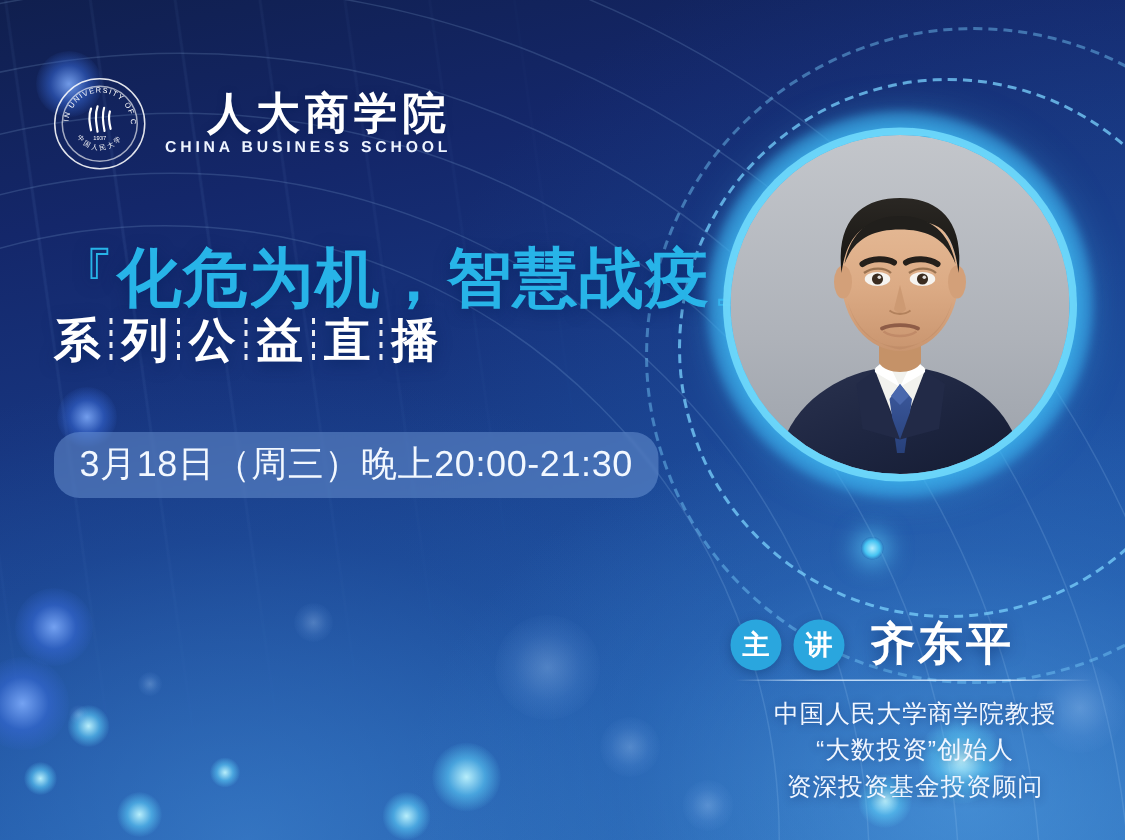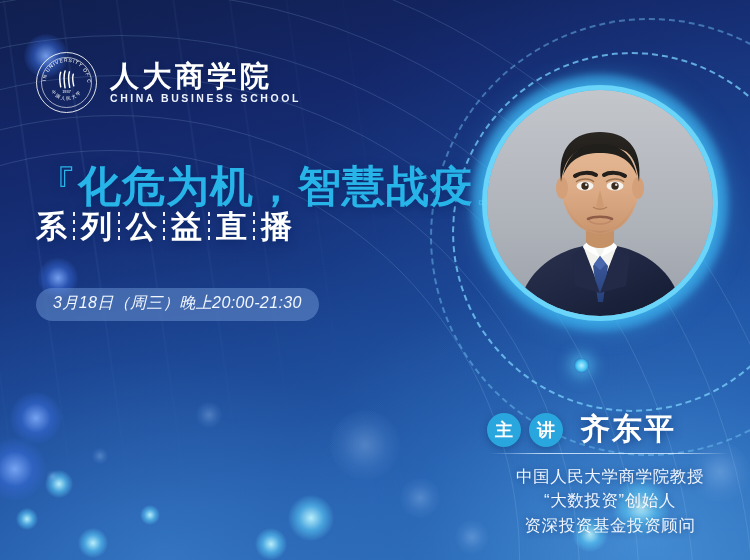--- a/index.html
+++ b/index.html
@@ -94,21 +94,21 @@
     width:61px; height:61px; border-radius:50%;
     border:1.4px solid rgba(255,255,255,.88);
     position:relative; flex:none;
     display:flex; align-items:center; justify-content:center;
   }
   .seal:after{
     content:""; position:absolute; inset:4px;
     border:1px solid rgba(255,255,255,.62); border-radius:50%;
   }
   .seal svg{ position:absolute; inset:0; }
-  .logo-text{ display:flex; flex-direction:column; gap:2px; }
+  .logo-text{ display:flex; flex-direction:column; gap:2px;align-items:flex-end; }
   .logo-cn{
     color:#fff; font-size:29px; font-weight:700;
     letter-spacing:3.5px; line-height:1.05;
     text-shadow:0 1px 5px rgba(0,25,80,.55);
   }
   .logo-en{
     color:#eef4ff; font-size:10.5px; font-weight:600;
     letter-spacing:2.55px; line-height:1.1;
   }
 
@@ -136,24 +136,23 @@
       rgba(255,255,255,.92) 0px, rgba(255,255,255,.92) 4px,
       rgba(255,255,255,0) 4px, rgba(255,255,255,0) 8px);
   }
 
   
   .date-pill{
     position:absolute; left:36px; top:288px;
     padding:5px 17px 7px;
     border-radius:17px;
     background:rgba(118,160,220,.46);
-    color:#f2f8ff; font-size:16px; font-weight:400;
+    color:#f2f8ff; font-size:24px; font-weight:400;
     letter-spacing:.4px; white-space:nowrap;
     backdrop-filter:blur(1px);
-    font-style:italic;
   }
 
   
   .topic{
     position:absolute; left:41px; top:342px;
     font-size:31px; font-weight:700; color:#ffffff;
     letter-spacing:1.5px; white-space:nowrap;
     text-shadow:0 2px 12px rgba(0,30,90,.6);
   }
 

